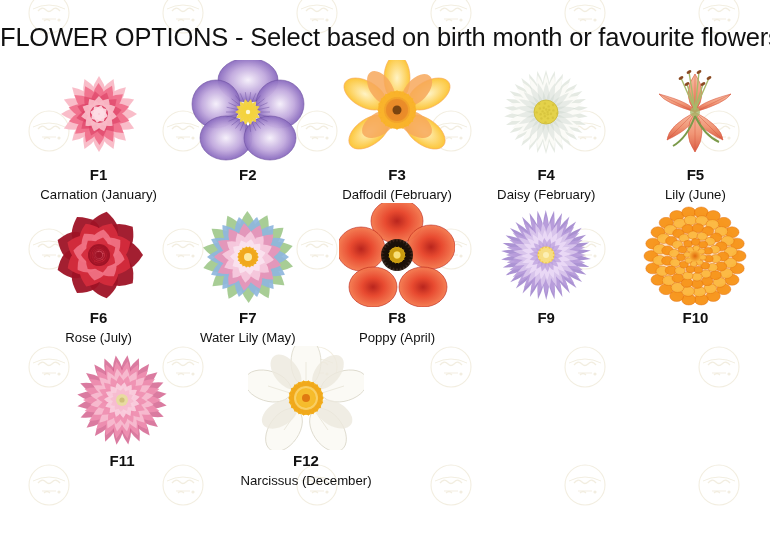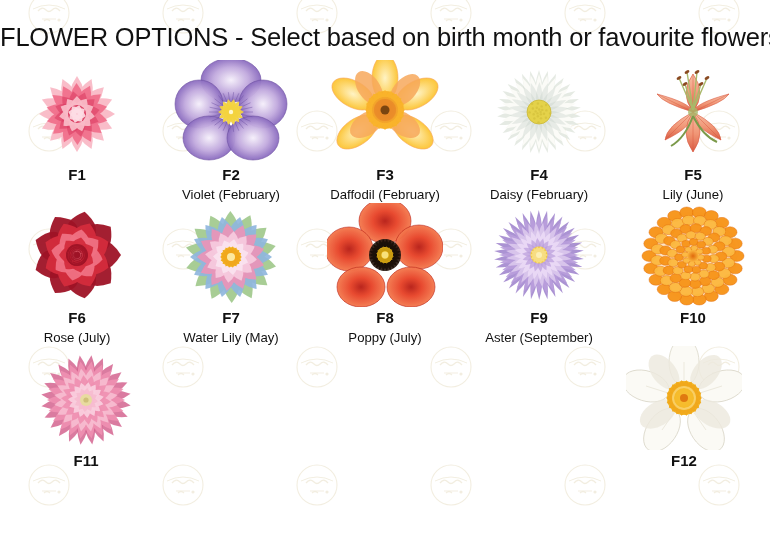--- a/index.html
+++ b/index.html
@@ -42,22 +42,23 @@
   }
 
   
   #flower-grid {
     position: relative;
     z-index: 2;
     margin-top: 8px;
   }
   .flower-row {
     display: flex;
-    justify-content: space-between;
+    justify-content: flex-start;
     align-items: flex-start;
+    padding-left: 24px;
   }
   .flower-cell {
     width: 154px;
     display: flex;
     flex-direction: column;
     align-items: center;
   }
   .flower-art {
     width: 116px;
     height: 104px;
@@ -77,21 +78,21 @@
   .flower-name {
     font-size: 13.2px;
     font-weight: 400;
     color: #111111;
     line-height: 1.3;
     margin-top: 1px;
     white-space: nowrap;
   }
 
   
-  .row-3 .flower-cell { width: 172px; }
+  .row-3 .flower-cell { width: 172px; margin-left: 12px; }
 </style>
 </head>
 <body>
 
 <div id="watermark-layer">
     <div class="wm" style="left: 26px; top: -10px;">
       <svg viewBox="0 0 46 46">
         <circle cx="23" cy="23" r="20" fill="none" stroke="#e8e0c8" stroke-width="1.1"></circle>
         <path d="M7 19 Q23 11 39 19" fill="none" stroke="#e8e0c8" stroke-width="1"></path>
         <path d="M12 21 q4 -5 8 -1 q3 3 6 0 q4 -4 8 1" fill="none" stroke="#e8e0c8" stroke-width="1.3"></path>
@@ -464,20 +465,21 @@
             <path d="M55.51495252245266 56.6598005628873 Q56.075062045864186 60.98978639678835 62.63534267419049 61.71450570631901 Q65.07531870323636 55.58188661023277 61.515123627367444 53.05453403851692 Z" fill="#fddde4" opacity="0.9"></path>
             <path d="M54.362043062434346 54.12356909167716 Q51.69633795905268 57.58138867948173 55.82270293960299 62.73266153648397 Q61.88444308495064 60.12156858327824 61.15411314636632 55.81702236087484 Z" fill="#fddde4" opacity="0.9"></path>
             <path d="M55.3401994371127 51.51495252245266 Q51.01021360321165 52.075062045864186 50.28549429368099 58.63534267419049 Q56.41811338976723 61.07531870323636 58.94546596148308 57.515123627367444 Z" fill="#fddde4" opacity="0.9"></path>
             <path d="M57.87643090832284 50.362043062434346 Q54.41861132051827 47.69633795905268 49.26733846351603 51.82270293960299 Q51.87843141672176 57.88444308495064 56.18297763912516 57.15411314636632 Z" fill="#fddde4" opacity="0.9"></path>
             <path d="M60.48504747754734 51.3401994371127 Q59.924937954135814 47.01021360321165 53.36465732580951 46.28549429368099 Q50.92468129676364 52.41811338976723 54.484876372632556 54.94546596148308 Z" fill="#fddde4" opacity="0.9"></path>
             <path d="M61.637956937565654 53.87643090832284 Q64.30366204094733 50.41861132051827 60.17729706039701 45.26733846351603 Q54.11555691504936 47.87843141672176 54.84588685363368 52.18297763912516 Z" fill="#fddde4" opacity="0.9"></path>
             <path d="M60.6598005628873 56.48504747754734 Q64.98978639678835 55.924937954135814 65.71450570631902 49.36465732580951 Q59.58188661023278 46.92468129676364 57.05453403851692 50.484876372632556 Z" fill="#fddde4" opacity="0.9"></path>
           </svg>
         </div>
         <div class="flower-code">F1</div>
+        <div class="flower-name">Carnation (January)</div>
       </div>
       <div class="flower-cell">
         <div class="flower-art">
           <svg viewBox="0 0 116 104" xmlns="http://www.w3.org/2000/svg">
             <defs>
               <radialGradient id="vg1" cx="50%" cy="50%">
                 <stop offset="0%" stop-color="#f6f0fb"></stop>
                 <stop offset="60%" stop-color="#c0a8dd"></stop>
                 <stop offset="100%" stop-color="#8a6bbf"></stop>
               </radialGradient>
@@ -525,21 +527,20 @@
             <path d="M58.162292448840674 48.0334320677632 Q56.06122436675545 43.3137379130067 49.89463257583646 41.836190727915614 Q49.96293880350482 48.17695836750482 54.09676874000692 51.275579037428614 Z" fill="#f3d33f" opacity="0.95"></path>
             <path d="M59.867249769803806 48.49666183516811 Q60.0220513858586 43.33274506011578 55.107227858567924 39.32593714163629 Q52.41761367084038 45.068408344975026 54.797624626458315 49.653770691740945 Z" fill="#f3d33f" opacity="0.95"></path>
             <path d="M61.202375373541685 49.653770691740945 Q63.582386329159625 45.06840834497504 60.89277214143208 39.325937141636295 Q55.977948614141404 43.33274506011578 56.132750230196194 48.49666183516811 Z" fill="#f3d33f" opacity="0.95"></path>
             <path d="M61.90323125999308 51.275579037428614 Q66.03706119649519 48.17695836750482 66.10536742416353 41.83619072791561 Q59.938775633244546 43.3137379130067 57.837707551159326 48.0334320677632 Z" fill="#f3d33f" opacity="0.95"></path>
             <path d="M61.831004325412906 53.04086783919361 Q66.89989752577783 52.04270867187897 69.71259528273144 46.35951139147174 Q63.51560436066087 45.0151515022401 59.574808882001605 48.355829726101035 Z" fill="#f3d33f" opacity="0.95"></path>
             <circle cx="58" cy="52" r="4.5" fill="#f3d33f"></circle>
             <circle cx="58" cy="52" r="2.2" fill="#fff8d0"></circle>
           </svg>
         </div>
         <div class="flower-code">F2</div>
-        <div class="flower-name">Violet (February)</div>
       </div>
       <div class="flower-cell">
         <div class="flower-art">
           <svg viewBox="0 0 116 104" xmlns="http://www.w3.org/2000/svg">
             <defs>
               <radialGradient id="dg1">
                 <stop offset="0%" stop-color="#fff3c4"></stop>
                 <stop offset="100%" stop-color="#fcc63a"></stop>
               </radialGradient>
               <radialGradient id="dg2">
@@ -942,21 +943,21 @@
             <path d="M57.0163375254582 47.80566952468236 Q56.23771807001178 45.298928264879045 52.837812072840585 44.627631601399074 Q52.305788257424624 48.052095159364065 54.39505098373343 49.641114121005714 Z" fill="#c99a10" opacity="0.9"></path>
             <path d="M58.69631515563948 47.7485125892193 Q58.93625292649017 45.13462088026899 56.052043474557074 43.2133359359206 Q54.250032092314484 46.17353102717188 55.57216793285569 48.441119353821236 Z" fill="#c99a10" opacity="0.9"></path>
             <path d="M60.270285115487255 48.338606072218255 Q61.49225176206434 46.01550523182127 59.56283359900237 43.13673022289012 Q56.76517454760574 45.181993979020014 57.118900305848186 47.78293190368407 Z" fill="#c99a10" opacity="0.9"></path>
             <path d="M61.498624746687916 49.48611359010337 Q63.516586924205285 47.80747466224862 62.835696475121416 44.40947698768403 Q59.468307984303436 45.22843654218387 58.79977212008668 47.76675484339354 Z" fill="#c99a10" opacity="0.9"></path>
             <path d="M62.19433047531764 51.0163375254582 Q64.70107173512096 50.23771807001177 65.37236839860093 46.83781207284058 Q61.947904840635935 46.30578825742462 60.358885878994286 48.39505098373343 Z" fill="#c99a10" opacity="0.9"></path>
             <path d="M62.2514874107807 52.69631515563948 Q64.86537911973102 52.93625292649017 66.7866640640794 50.052043474557074 Q63.82646897282812 48.250032092314484 61.558880646178764 49.57216793285569 Z" fill="#c99a10" opacity="0.9"></path>
             <circle cx="58" cy="52" r="3.4" fill="#f7e07a"></circle>
           </svg>
         </div>
         <div class="flower-code">F8</div>
-        <div class="flower-name">Poppy (July)</div>
+        <div class="flower-name">Poppy (April)</div>
       </div>
       <div class="flower-cell">
         <div class="flower-art">
           <svg viewBox="0 0 116 104" xmlns="http://www.w3.org/2000/svg">
             <path d="M69.67543800030843 56.233691946865484 Q85.973201330426 59.26567321914863 102.82876141412855 55.92200842364462 Q86.8098964608035 49.70220411746788 70.23323475389346 49.85804587907831 Z" fill="#8f6fc4" opacity="0.75"></path>
             <path d="M68.69870262750997 58.30696139897107 Q84.16184046921936 64.28202358176847 101.34479940551881 64.09249207133652 Q86.74157211110449 55.03513304192445 70.41852372210006 52.142367705741734 Z" fill="#8f6fc4" opacity="0.75"></path>
             <path d="M67.35763576841111 60.16545484500114 Q81.45956950850257 68.88012436197482 98.38478223951098 71.8511804048847 Q85.69448799487799 60.26470415087914 70.18091475932806 54.421841370937365 Z" fill="#8f6fc4" opacity="0.75"></path>
             <path d="M65.6979058464661 61.745883519668354 Q77.95841104482612 72.90339275251179 94.04950975054419 78.93386059861119 Q83.70430130586318 65.21283067239571 69.52849935382413 56.618842132924286 Z" fill="#8f6fc4" opacity="0.75"></path>
             <path d="M63.7760329735401 62.99442781997215 Q73.77759283049373 76.21482117371825 88.48661444364393 85.0993404732572 Q80.83878546478859 69.71101009240753 68.48349472973668 58.658553765765014 Z" fill="#8f6fc4" opacity="0.75"></path>
             <path d="M61.65746422528816 63.868570067229555 Q69.05948761545571 78.70164290233059 81.88553404652919 90.13766200636971 Q77.19552217681459 73.6060623057377 67.08148726619407 60.471516336167625 Z" fill="#8f6fc4" opacity="0.75"></path>
@@ -1102,21 +1103,20 @@
             <path d="M57.065829742430275 49.33029478596004 Q54.34632244388936 46.91073283114618 49.89128018887823 48.09504634794198 Q51.74302000918402 52.31654603856069 55.33029478596004 52.934170257569725 Z" fill="#f7dd84" opacity="0.95"></path>
             <path d="M58.31668336121859 49.18935743134647 Q56.91630053718106 45.82945744084964 52.388591783271394 44.963516657787736 Q52.22531164237287 49.57039625200204 55.18935743134647 51.68331663878141 Z" fill="#f7dd84" opacity="0.95"></path>
             <path d="M59.50481395645102 49.605102307723726 Q59.700918599785744 45.97033368113103 55.997311594393175 43.225648790363586 Q53.8513511266948 47.30545928486891 55.605102307723726 50.49518604354898 Z" fill="#f7dd84" opacity="0.95"></path>
             <path d="M60.394897692276274 50.49518604354898 Q62.1486488733052 47.30545928486891 60.002688405606825 43.225648790363586 Q56.299081400214256 45.97033368113103 56.49518604354898 49.605102307723726 Z" fill="#f7dd84" opacity="0.95"></path>
             <path d="M60.81064256865352 51.683316638781406 Q63.77468835762713 49.57039625200204 63.6114082167286 44.96351665778773 Q59.08369946281894 45.82945744084964 57.683316638781406 49.18935743134648 Z" fill="#f7dd84" opacity="0.95"></path>
             <path d="M60.66970521403996 52.93417025756972 Q64.25697999081598 52.31654603856068 66.10871981112177 48.095046347941974 Q61.65367755611063 46.91073283114617 58.934170257569725 49.33029478596005 Z" fill="#f7dd84" opacity="0.95"></path>
             <circle cx="58" cy="52" r="3" fill="#fcefb4"></circle>
           </svg>
         </div>
         <div class="flower-code">F9</div>
-        <div class="flower-name">Aster (September)</div>
       </div>
       <div class="flower-cell">
         <div class="flower-art">
           <svg viewBox="0 0 116 104" xmlns="http://www.w3.org/2000/svg">
             <defs>
               <radialGradient id="mg1">
                 <stop offset="0%" stop-color="#e06a0c"></stop>
                 <stop offset="100%" stop-color="#fcb940"></stop>
               </radialGradient>
             </defs>
@@ -1384,15 +1384,16 @@
             <path d="M62.08334951979366 40.46369830928469 Q63.69807976487063 37.66501178956983 60.56166708891913 34.183214046143206 Q56.571365383327915 36.64034495400219 57.33220659876518 39.780587085572925 Z" fill="#f0a81a" opacity="0.95"></path>
             <path d="M65.16809694487347 42.0814120869503 Q67.50590037830456 39.85101411648901 65.47747023403394 35.626624083618665 Q60.95655001175202 36.86002602287543 60.801863367171784 40.08742002454125 Z" fill="#f0a81a" opacity="0.95"></path>
             <path d="M67.67212778579365 44.50267086921759 Q70.54360947685461 43.02125502688915 69.78749321101513 38.39650766162335 Q65.10221254150395 38.3062577424831 64.0445298288932 41.359339346280215 Z" fill="#f0a81a" opacity="0.95"></path>
             <path d="M69.39258035586761 47.53131866932765 Q72.56510993530787 46.91890045635828 73.14256359096126 42.26846528579923 Q68.67249604962757 40.86187501997377 66.79750443208073 43.49330171173799 Z" fill="#f0a81a" opacity="0.95"></path>
             <path d="M70.1900738197934 50.921992454577634 Q73.40663180884661 51.22818635239075 75.27087352506095 46.928813976854265 Q71.3781573995883 44.319836942366365 68.83775754695453 46.31642618122805 Z" fill="#f0a81a" opacity="0.95"></path>
             <circle cx="58" cy="52" r="10" fill="#f5b821" opacity="0.9"></circle>
             <circle cx="58" cy="52" r="4" fill="#e07a10"></circle>
           </svg>
         </div>
         <div class="flower-code">F12</div>
+        <div class="flower-name">Narcissus (December)</div>
       </div>
     </div>
   </div>
 
 </body></html>

